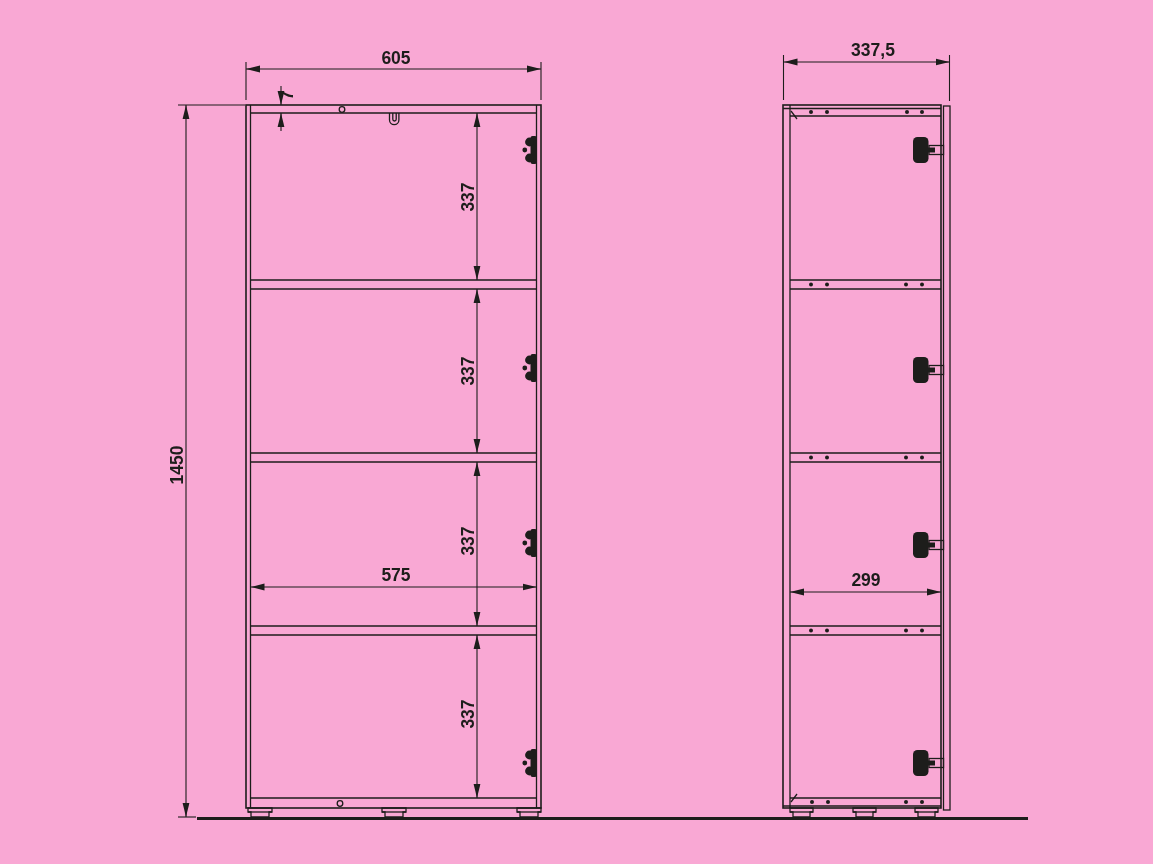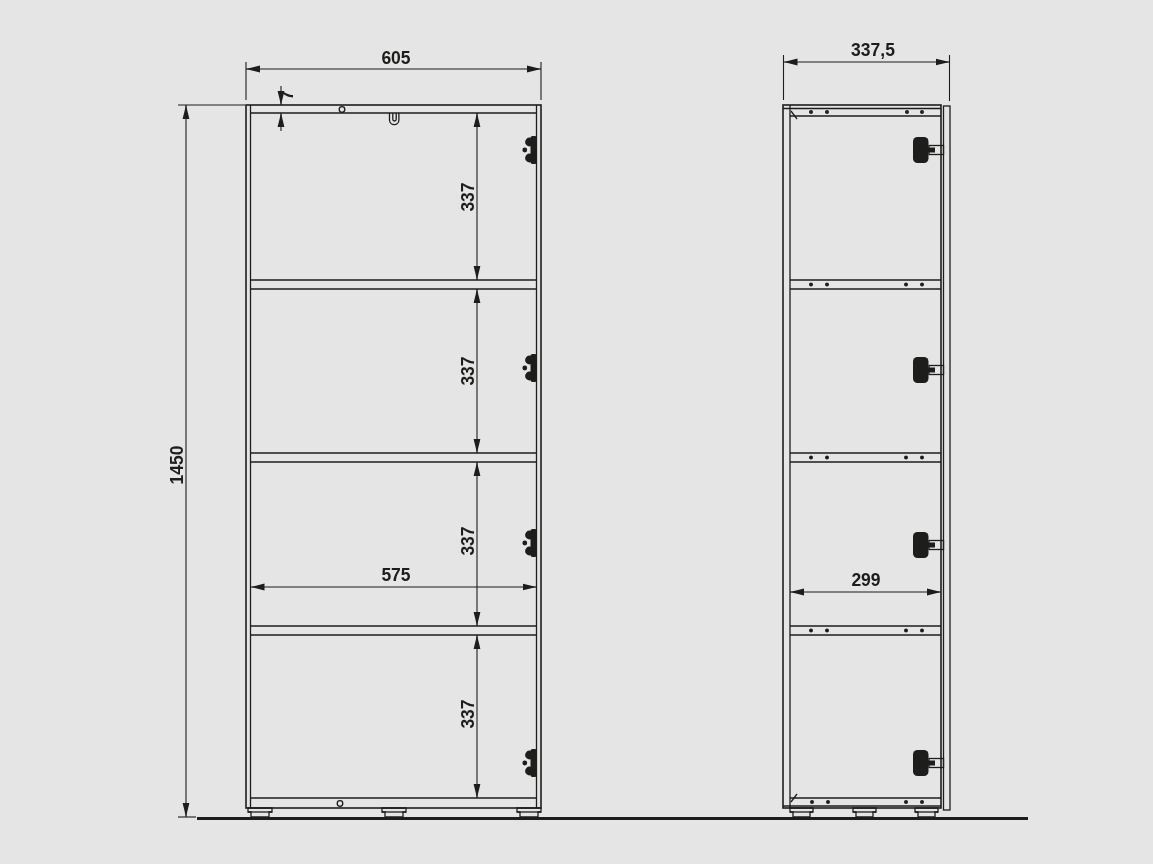--- a/index.html
+++ b/index.html
@@ -1,19 +1,19 @@
 <!DOCTYPE html>
 <html><head>
 <meta charset="utf-8">
 <style>
   html,body{margin:0;padding:0;background:#ffffff;}
   #stage{
     position:relative;
     width:1153px;height:864px;
-    background:#e5e5e5;
+    background:#f9a8d4;
     font-family:"Liberation Sans", sans-serif;
     overflow:hidden;
   }
   svg text{
     font-family:"Liberation Sans", sans-serif;
     font-weight:bold;
     font-size:17.5px;
     fill:#1d1d1b;
   }
   .struct{stroke:#1d1d1b;stroke-width:1.6;fill:none;}

